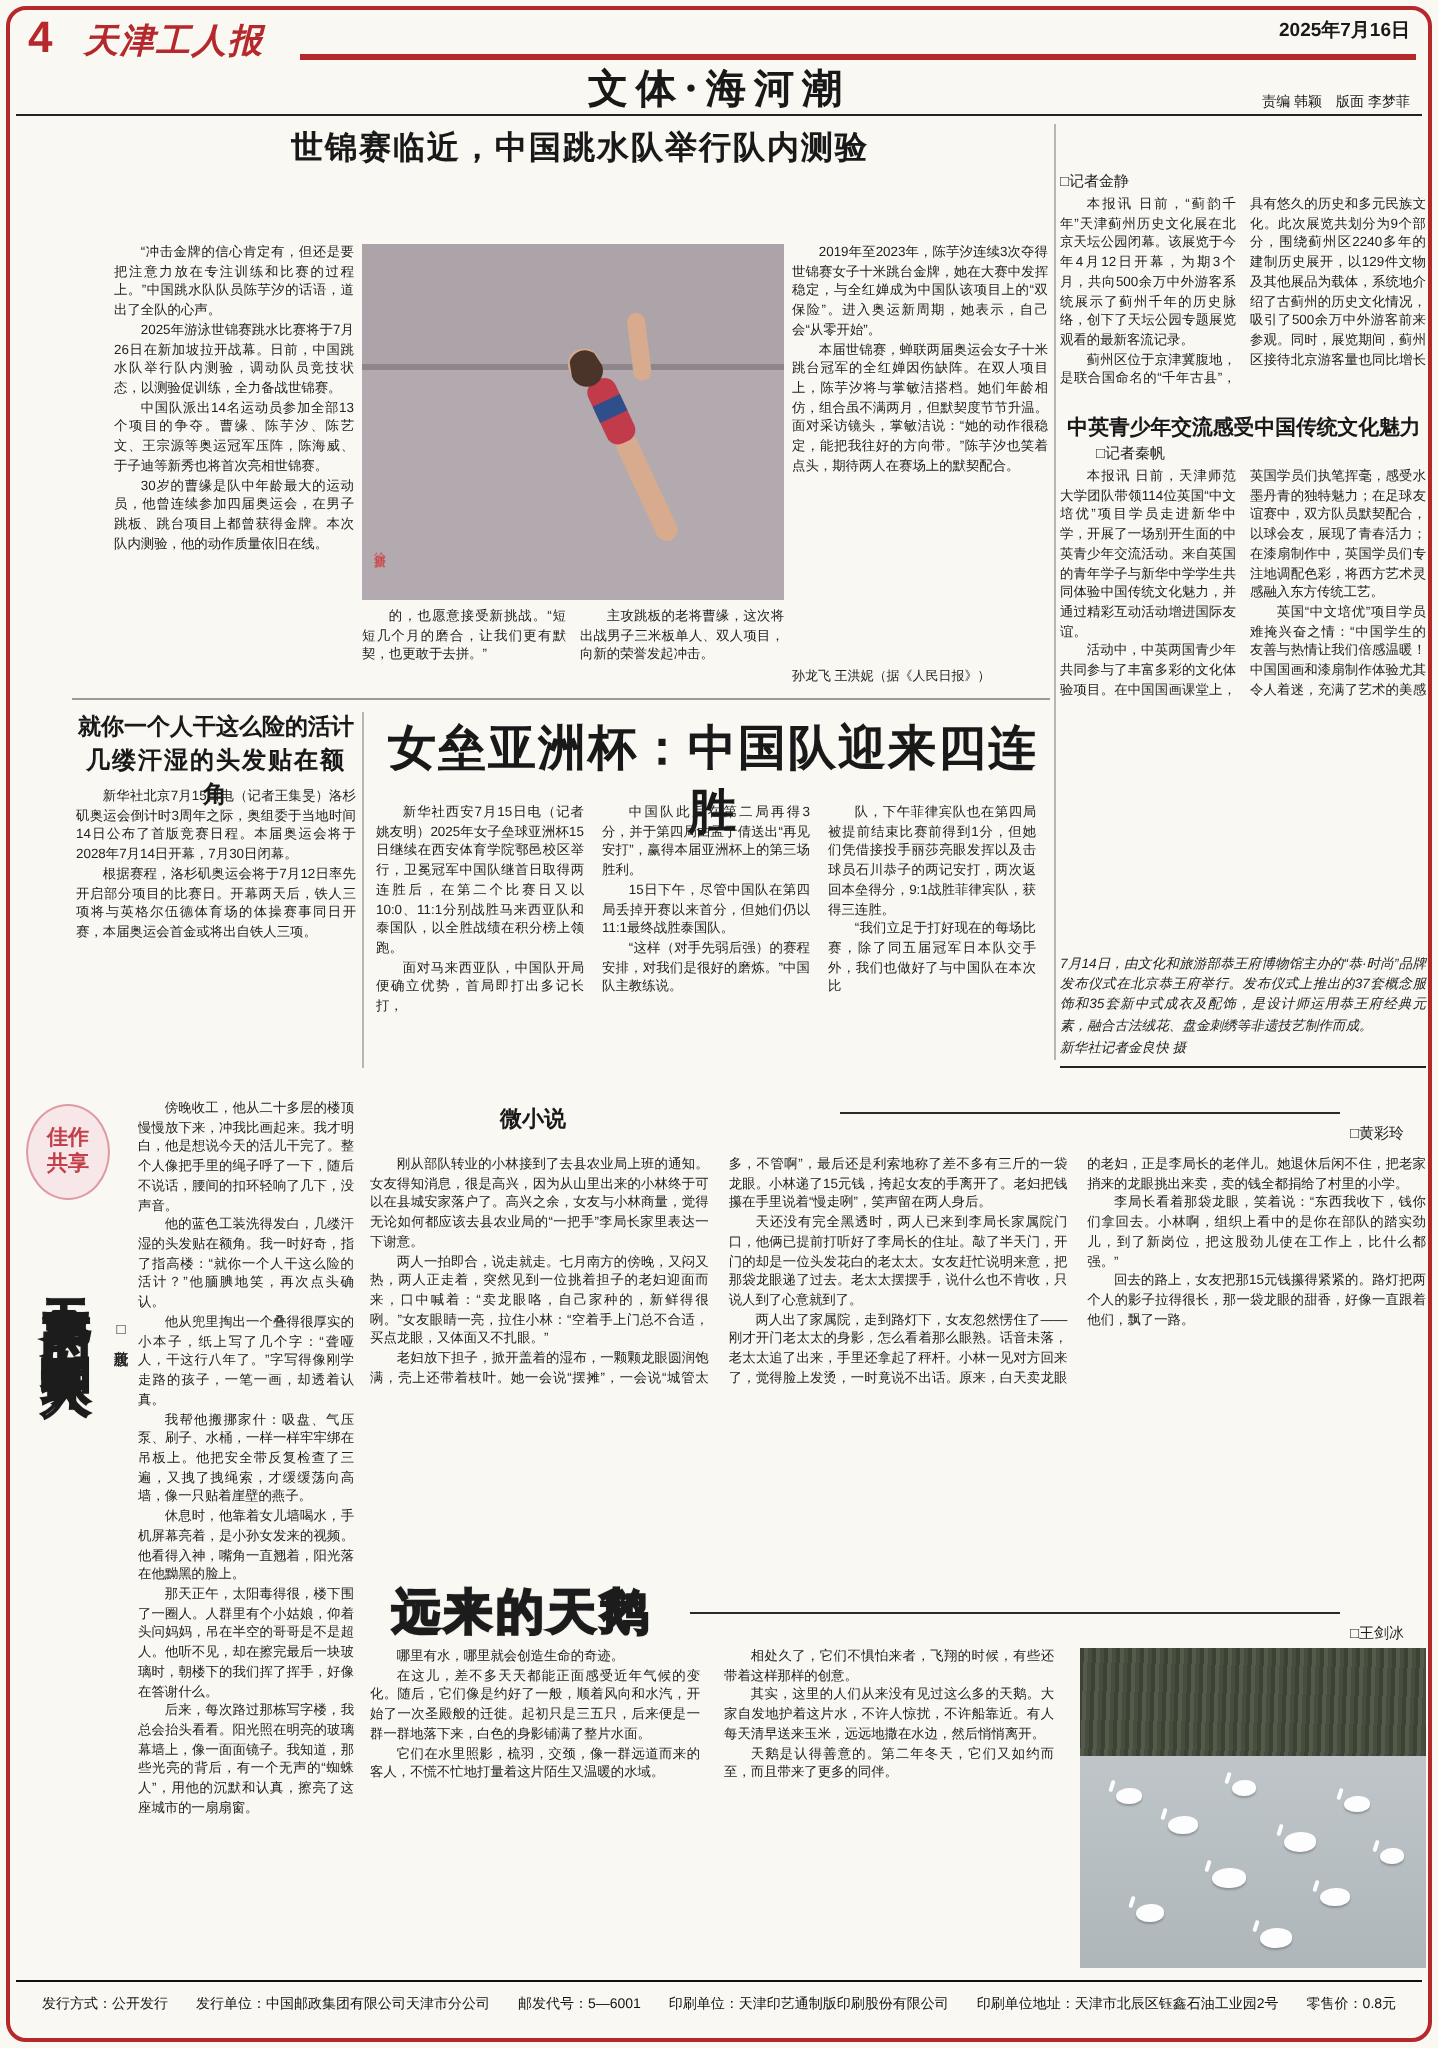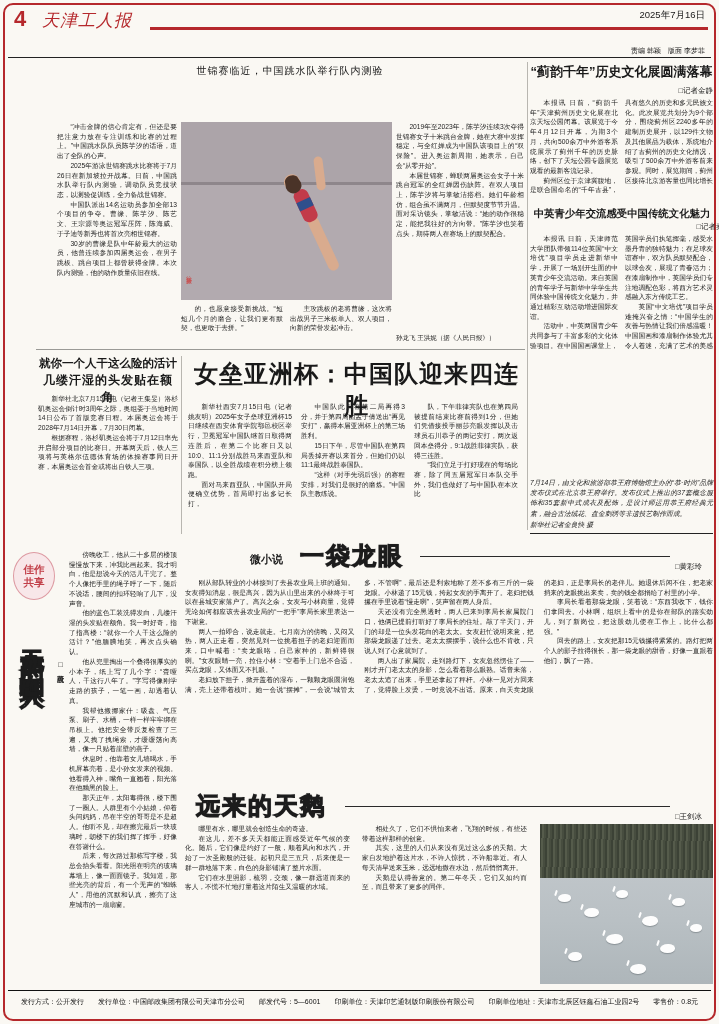--- a/index.html
+++ b/index.html
@@ -4,28 +4,28 @@
 <style>
   html,body{margin:0;padding:0;background:#e8e6e0;}
   .page{position:relative;width:719px;height:1024px;background:#faf8f3;overflow:hidden;
         font-family:"Liberation Sans",sans-serif;color:#191919;}
   .border-frame{position:absolute;left:3px;top:3px;right:3px;bottom:3px;
         border:2px solid #b5282c;border-radius:10px;pointer-events:none;}
   .abs{position:absolute;}
   .red{color:#b5282c;}
   .ctr{text-align:center;}
   .rt{}
-  .b{font-weight:400;}
+  .b{font-weight:700;}
   .bb{font-weight:900;}
   
   .art{font-size:6.7px;line-height:1.45;text-align:justify;color:#222;overflow:hidden;}
   .art p{margin:0;text-indent:2em;}
   .cols2{column-count:2;column-gap:7px;}
   .cols3{column-count:3;column-gap:10px;}
-  .byline{font-size:7.5px;text-align:right;color:#222;}
+  .byline{font-size:7.5px;text-align:left;color:#222;}
   .hollow{color:#fff;-webkit-text-stroke:1.1px #1c1c1c;text-shadow:0 0 1px #444;font-weight:900;letter-spacing:2px;}
   .vert{writing-mode:vertical-rl;text-orientation:upright;}
   .hline{position:absolute;background:#9a9a96;height:1px;}
   .vline{position:absolute;background:#b8b6b0;width:1px;}
   .capt{font-size:6.8px;font-style:italic;line-height:1.5;text-align:justify;color:#222;}
   
   .badge{width:40px;height:46px;border:1.5px solid #dd9aa2;border-radius:50%;
          background:#f8e7e9;color:#c2404a;display:flex;flex-direction:column;align-items:center;
          justify-content:center;font-size:10.5px;font-weight:700;line-height:1.25;}
   
@@ -64,24 +64,25 @@
 </head>
 <body>
 
 <div class="page">
   <div class="border-frame"></div>
 
   <div class="abs red bb" style="left:14px;top:6px;font-size:22px;">4</div>
   <div class="abs red b" style="left:42px;top:9px;font-size:17px;font-family:'DejaVu Serif',serif;font-style:italic;letter-spacing:1px;">天津工人报</div>
   <div class="redline" style="left:150px;top:27px;width:558px;height:2.5px;"></div>
   <div class="abs b rt" style="right:14px;top:9px;font-size:9.5px;">2025年7月16日</div>
+  <div class="abs bb ctr" style="left:0;right:0;top:31px;font-size:20px;letter-spacing:4px;font-family:'DejaVu Serif',serif;">文体·海河潮</div>
   <div class="hline" style="left:8px;width:703px;top:57px;background:#222;"></div>
   <div class="abs rt" style="right:14px;top:46px;font-size:7px;">责编 韩颖　版面 李梦菲</div>
 
-  <div class="abs ctr b" style="left:55px;top:64px;width:470px;font-size:10px;letter-spacing:1px;">世锦赛临近，中国跳水队举行队内测验</div>
+  <div class="abs ctr b" style="left:55px;top:64px;width:470px;font-size:16px;letter-spacing:1px;">世锦赛临近，中国跳水队举行队内测验</div>
 
   <div class="abs art" style="left:57px;top:122px;width:120px;height:222px;">
       <p>“冲击金牌的信心肯定有，但还是要把注意力放在专注训练和比赛的过程上。”中国跳水队队员陈芋汐的话语，道出了全队的心声。</p>
       <p>2025年游泳世锦赛跳水比赛将于7月26日在新加坡拉开战幕。日前，中国跳水队举行队内测验，调动队员竞技状态，以测验促训练，全力备战世锦赛。</p>
       <p>中国队派出14名运动员参加全部13个项目的争夺。曹缘、陈芋汐、陈艺文、王宗源等奥运冠军压阵，陈海威、于子迪等新秀也将首次亮相世锦赛。</p>
       <p>30岁的曹缘是队中年龄最大的运动员，他曾连续参加四届奥运会，在男子跳板、跳台项目上都曾获得金牌。本次队内测验，他的动作质量依旧在线。</p>
     </div>
 
   <div class="photo diverbox" style="left:181px;top:122px;width:211px;height:178px;">
     <svg width="211" height="178" viewBox="0 0 211 178">
@@ -129,21 +130,20 @@
   <div class="abs art" style="left:301px;top:402px;width:104px;height:133px;">
       <p>中国队此后在第二局再得3分，并于第四局由孟于倩送出“再见安打”，赢得本届亚洲杯上的第三场胜利。</p>
       <p>15日下午，尽管中国队在第四局丢掉开赛以来首分，但她们仍以11:1最终战胜泰国队。</p>
       <p>“这样（对手先弱后强）的赛程安排，对我们是很好的磨炼。”中国队主教练说。</p>
     </div>
   <div class="abs art" style="left:414px;top:402px;width:104px;height:133px;">
       <p>队，下午菲律宾队也在第四局被提前结束比赛前得到1分，但她们凭借接投手丽莎亮眼发挥以及击球员石川恭子的两记安打，两次返回本垒得分，9:1战胜菲律宾队，获得三连胜。</p>
       <p>“我们立足于打好现在的每场比赛，除了同五届冠军日本队交手外，我们也做好了与中国队在本次比</p>
     </div>
 
-  <div class="abs ctr bb" style="left:530px;top:63px;width:183px;font-size:13px;">“蓟韵千年”历史文化展圆满落幕</div>
   <div class="abs byline" style="left:530px;top:86px;width:183px;">□记者金静</div>
   <div class="abs art cols2" style="left:530px;top:98px;width:183px;height:104px;">
       <p>本报讯 日前，“蓟韵千年”天津蓟州历史文化展在北京天坛公园闭幕。该展览于今年4月12日开幕，为期3个月，共向500余万中外游客系统展示了蓟州千年的历史脉络，创下了天坛公园专题展览观看的最新客流记录。</p>
       <p>蓟州区位于京津冀腹地，是联合国命名的“千年古县”，具有悠久的历史和多元民族文化。此次展览共划分为9个部分，围绕蓟州区2240多年的建制历史展开，以129件文物及其他展品为载体，系统地介绍了古蓟州的历史文化情况，吸引了500余万中外游客前来参观。同时，展览期间，蓟州区接待北京游客量也同比增长21%，两地文化协同带动了实实在在的旅游经济效益。</p>
     </div>
 
   <div class="abs ctr bb" style="left:528px;top:207px;width:188px;font-size:10.4px;">中英青少年交流感受中国传统文化魅力</div>
   <div class="abs byline" style="left:548px;top:222px;width:183px;">□记者秦帆</div>
   <div class="abs art cols2" style="left:530px;top:234px;width:183px;height:118px;">
       <p>本报讯 日前，天津师范大学团队带领114位英国“中文培优”项目学员走进新华中学，开展了一场别开生面的中英青少年交流活动。来自英国的青年学子与新华中学学生共同体验中国传统文化魅力，并通过精彩互动活动增进国际友谊。</p>
@@ -167,21 +167,20 @@
       <p>傍晚收工，他从二十多层的楼顶慢慢放下来，冲我比画起来。我才明白，他是想说今天的活儿干完了。整个人像把手里的绳子呼了一下，随后不说话，腰间的扣环轻响了几下，没声音。</p>
       <p>他的蓝色工装洗得发白，几缕汗湿的头发贴在额角。我一时好奇，指了指高楼：“就你一个人干这么险的活计？”他腼腆地笑，再次点头确认。</p>
       <p>他从兜里掏出一个叠得很厚实的小本子，纸上写了几个字：“聋哑人，干这行八年了。”字写得像刚学走路的孩子，一笔一画，却透着认真。</p>
       <p>我帮他搬挪家什：吸盘、气压泵、刷子、水桶，一样一样牢牢绑在吊板上。他把安全带反复检查了三遍，又拽了拽绳索，才缓缓荡向高墙，像一只贴着崖壁的燕子。</p>
       <p>休息时，他靠着女儿墙喝水，手机屏幕亮着，是小孙女发来的视频。他看得入神，嘴角一直翘着，阳光落在他黝黑的脸上。</p>
       <p>那天正午，太阳毒得很，楼下围了一圈人。人群里有个小姑娘，仰着头问妈妈，吊在半空的哥哥是不是超人。他听不见，却在擦完最后一块玻璃时，朝楼下的我们挥了挥手，好像在答谢什么。</p>
       <p>后来，每次路过那栋写字楼，我总会抬头看看。阳光照在明亮的玻璃幕墙上，像一面面镜子。我知道，那些光亮的背后，有一个无声的“蜘蛛人”，用他的沉默和认真，擦亮了这座城市的一扇扇窗。</p>
     </div>
 
   <div class="abs hdr-label" style="left:250px;top:552px;">微小说</div>
-  <div class="abs hollow" style="left:300px;top:540px;font-size:24px;">一袋龙眼</div>
   <div class="titlerule" style="left:420px;top:556px;width:250px;"></div>
   <div class="abs" style="left:675px;top:562px;font-size:7.5px;">□黄彩玲</div>
   <div class="abs art cols3" style="left:185px;top:578px;width:528px;height:212px;">
       <p>刚从部队转业的小林接到了去县农业局上班的通知。女友得知消息，很是高兴，因为从山里出来的小林终于可以在县城安家落户了。高兴之余，女友与小林商量，觉得无论如何都应该去县农业局的“一把手”李局长家里表达一下谢意。</p>
       <p>两人一拍即合，说走就走。七月南方的傍晚，又闷又热，两人正走着，突然见到一位挑着担子的老妇迎面而来，口中喊着：“卖龙眼咯，自己家种的，新鲜得很咧。”女友眼睛一亮，拉住小林：“空着手上门总不合适，买点龙眼，又体面又不扎眼。”</p>
       <p>老妇放下担子，掀开盖着的湿布，一颗颗龙眼圆润饱满，壳上还带着枝叶。她一会说“摆摊”，一会说“城管太多，不管啊”，最后还是利索地称了差不多有三斤的一袋龙眼。小林递了15元钱，挎起女友的手离开了。老妇把钱攥在手里说着“慢走咧”，笑声留在两人身后。</p>
       <p>天还没有完全黑透时，两人已来到李局长家属院门口，他俩已提前打听好了李局长的住址。敲了半天门，开门的却是一位头发花白的老太太。女友赶忙说明来意，把那袋龙眼递了过去。老太太摆摆手，说什么也不肯收，只说人到了心意就到了。</p>
       <p>两人出了家属院，走到路灯下，女友忽然愣住了——刚才开门老太太的身影，怎么看着那么眼熟。话音未落，老太太追了出来，手里还拿起了秤杆。小林一见对方回来了，觉得脸上发烫，一时竟说不出话。原来，白天卖龙眼的老妇，正是李局长的老伴儿。她退休后闲不住，把老家捎来的龙眼挑出来卖，卖的钱全都捐给了村里的小学。</p>
       <p>李局长看着那袋龙眼，笑着说：“东西我收下，钱你们拿回去。小林啊，组织上看中的是你在部队的踏实劲儿，到了新岗位，把这股劲儿使在工作上，比什么都强。”</p>
       <p>回去的路上，女友把那15元钱攥得紧紧的。路灯把两个人的影子拉得很长，那一袋龙眼的甜香，好像一直跟着他们，飘了一路。</p>

